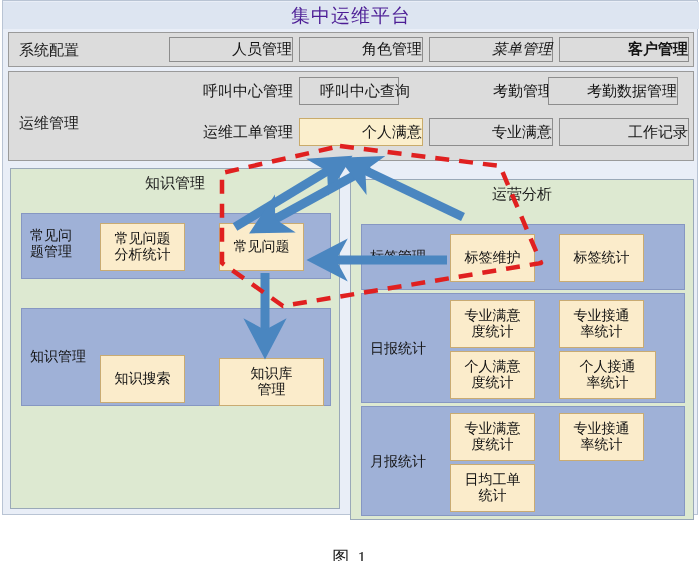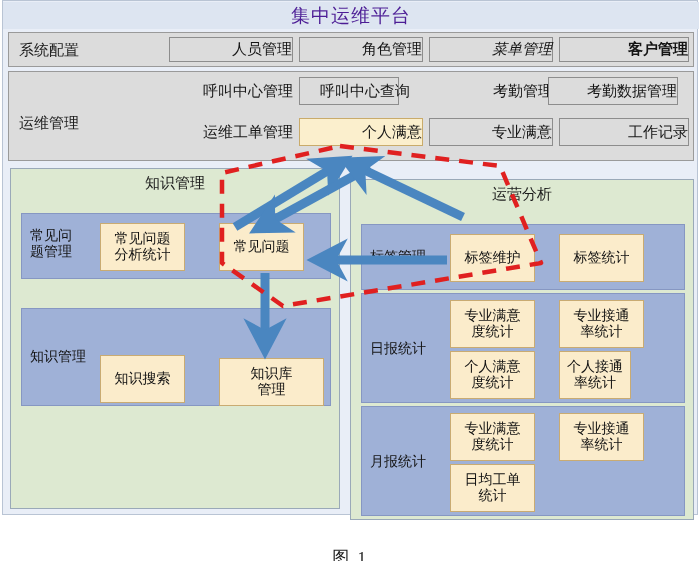--- a/index.html
+++ b/index.html
@@ -222,21 +222,21 @@
       </div>
 
       <div class="subgroup" style="left:10px; top:113px; width:324px; height:110px;">
         <div class="subgroup-label" style="left:8px; top:47px; width:64px;">日报统计</div>
         <div class="leaf" style="left:88px; top:6px; width:85px; height:48px;">专业满意
 度统计</div>
         <div class="leaf" style="left:197px; top:6px; width:85px; height:48px;">专业接通
 率统计</div>
         <div class="leaf" style="left:88px; top:57px; width:85px; height:48px;">个人满意
 度统计</div>
-        <div class="leaf" style="left:197px; top:57px; width:72px; height:48px;">个人接通
+        <div class="leaf" style="left:197px; top:57px; width:97px; height:48px;">个人接通
 率统计</div>
       </div>
 
       <div class="subgroup" style="left:10px; top:226px; width:324px; height:110px;">
         <div class="subgroup-label" style="left:8px; top:47px; width:64px;">月报统计</div>
         <div class="leaf" style="left:88px; top:6px; width:85px; height:48px;">专业满意
 度统计</div>
         <div class="leaf" style="left:197px; top:6px; width:85px; height:48px;">专业接通
 率统计</div>
         <div class="leaf" style="left:88px; top:57px; width:85px; height:48px;">日均工单

